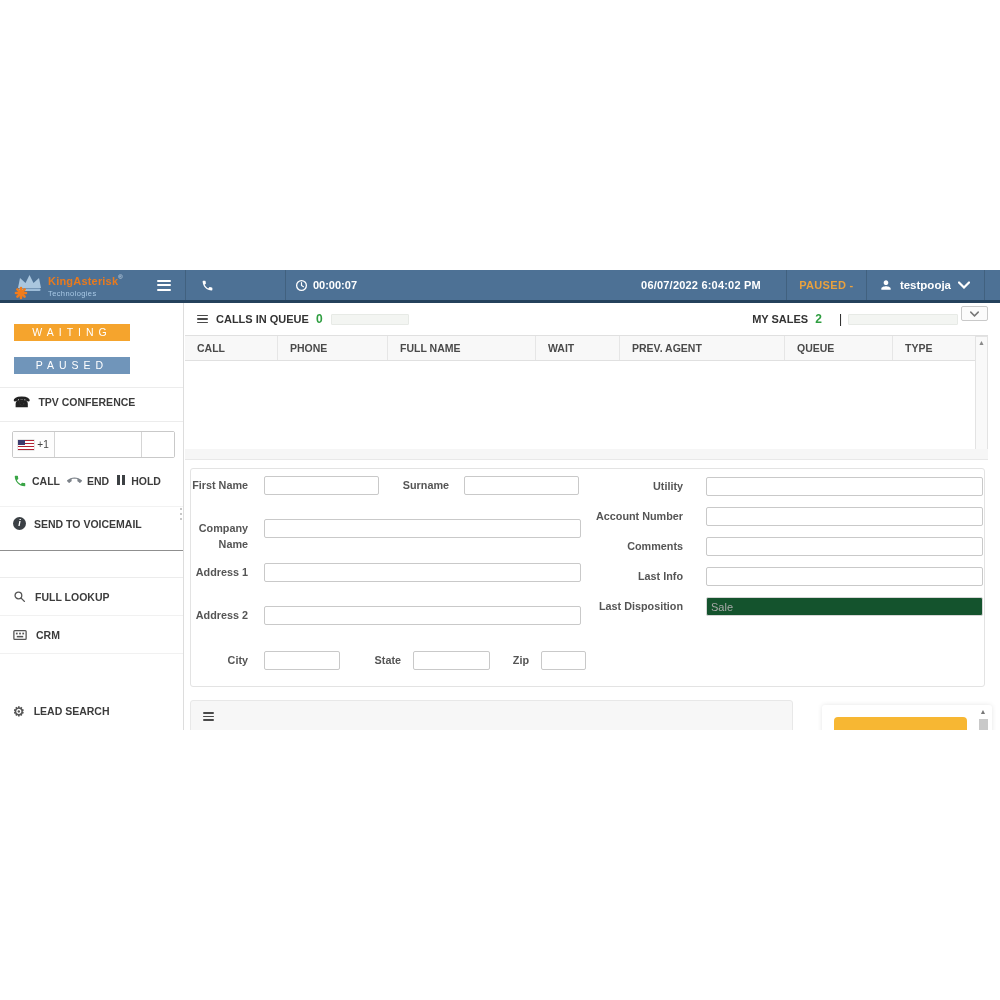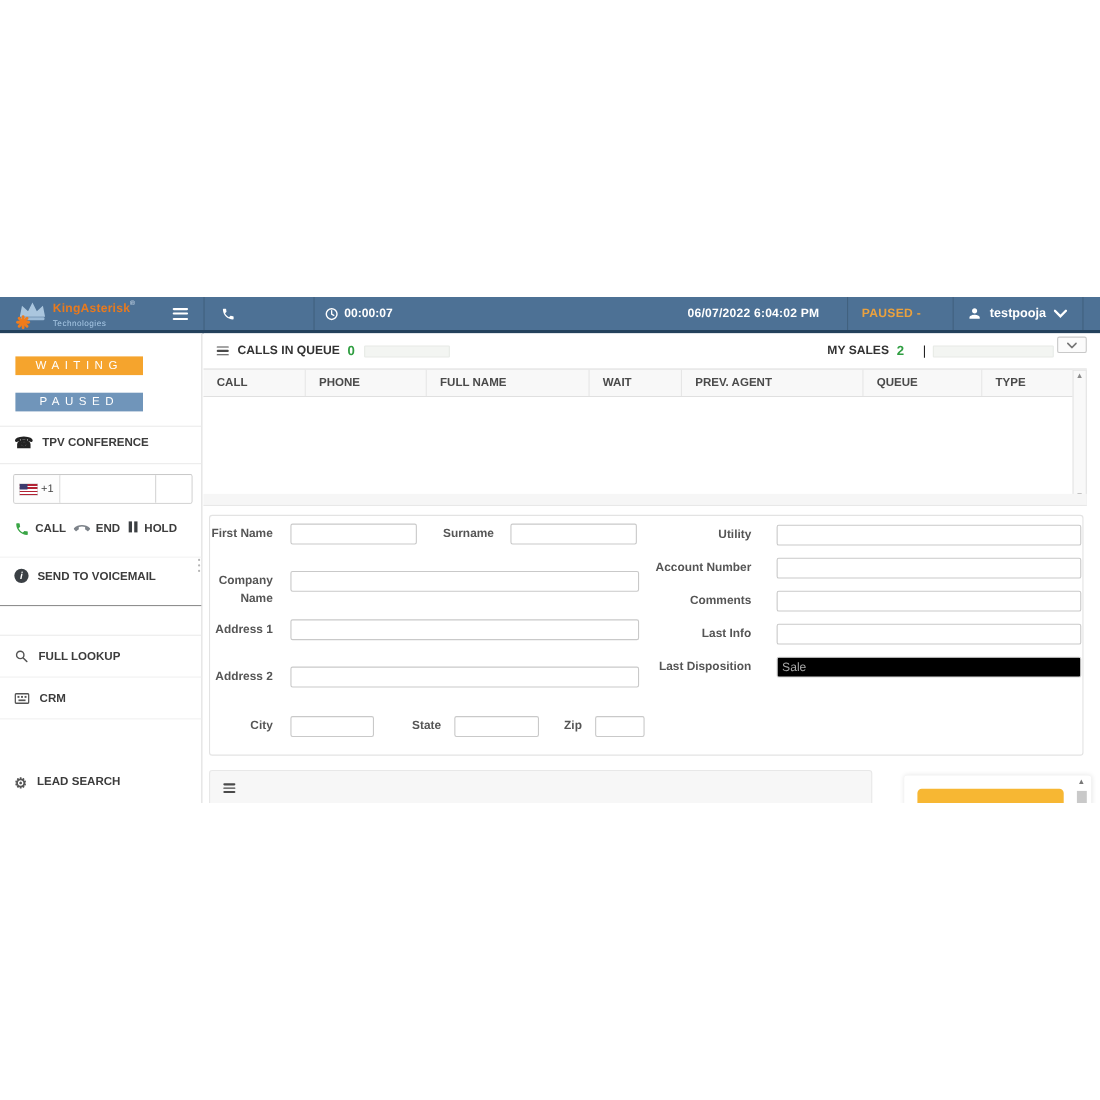--- a/index.html
+++ b/index.html
@@ -18,21 +18,21 @@
   .logo-sub { font-size:7.5px; color:#a9c9e6; margin-top:2px; letter-spacing:.4px; }
   .nav-burger { margin-left:auto; margin-right:14px; cursor:pointer; }
   .bars span { display:block; width:14px; height:2px; background:#fff; margin:2.5px 0; border-radius:1px; }
   .bars.dark span { background:#4a4a4a; width:11px; height:1.6px; margin:2px 0; }
   .nav-sec { display:flex; align-items:center; border-left:1px solid #41617f; }
   .nav-sec.phone { width:100px; padding-left:15px; }
   .nav-sec.timer { width:81px; justify-content:center; gap:5px; font-size:11px; font-weight:700; }
   .nav-spacer { flex:1; }
   .nav-date { display:flex; align-items:center; font-size:11px; font-weight:700; padding-right:13px; letter-spacing:.2px; }
   .nav-status { width:80px; justify-content:center; font-size:11px; font-weight:700; color:#eaa13e; letter-spacing:.3px;margin-left:12px; }
-  .nav-user { padding:0 14px 0 12px; gap:7px; font-size:11.5px; font-weight:700;margin-left:16px; }
+  .nav-user { padding:0 14px 0 12px; gap:7px; font-size:11.5px; font-weight:700; }
   .nav-stub { width:16px; border-left:1px solid #41617f; }
   .icon-svg { display:block; }
 
   
   .body-row { position:absolute; top:33px; left:0; right:0; bottom:0; }
   .sidebar { position:absolute; left:0; top:0; width:184px; height:100%; background:#fff; border-right:1px solid #ddd; }
   .content { position:absolute; left:185px; top:0; width:815px; height:100%; background:#fff; }
 
   
   .side-btn { position:absolute; left:14px; width:116px; height:17px; color:#fff; font-size:10.5px; font-weight:400; letter-spacing:5px; text-align:center; line-height:17px; cursor:pointer; }
@@ -72,21 +72,21 @@
   .tbl-body { position:absolute; left:0; top:58px; width:803px; height:88px; background:#fff; }
   .vscroll { position:absolute; right:12px; top:33px; width:13px; height:123px; background:#f9f9f9; border:1px solid #e3e3e3; }
   .vscroll .arr { position:absolute; left:0; width:100%; text-align:center; font-size:7px; color:#8a8a8a; line-height:10px; cursor:pointer; }
   .vscroll .arr.up { top:1px; } .vscroll .arr.down { bottom:1px; }
   .hscroll { position:absolute; left:0; top:146px; width:803px; height:11px; background:#f6f6f6; border-bottom:1px solid #e8e8e8; }
 
   
   .form-panel { position:absolute; left:5px; top:165px; width:795px; height:219px; border:1px solid #e3e3e3; border-radius:3px; background:#fff; }
   .f-label { position:absolute; font-size:10.8px; font-weight:700; color:#555; text-align:right; line-height:1.45; }
   .f-input { position:absolute; height:19px; border:1px solid #c9c9c9; border-radius:2px; font-size:11px; padding:0 4px; outline:none; background:#fff; }
-  .f-input:disabled { background:#000000; color:#a9a9a9; border-color:#d6d6d6; }
+  .f-input:disabled { background:#14532d; color:#a9a9a9; border-color:#d6d6d6; }
 
   
   .foot-panel { position:absolute; left:5px; top:397px; width:603px; height:63px; background:#f7f7f7; border:1px solid #e8e8e8; border-radius:3px; padding:9px 12px; }
   .foot-card { position:absolute; left:637px; top:402px; width:170px; height:58px; background:#fff; border-radius:3px; box-shadow:0 0 5px rgba(0,0,0,.10); }
   .connect-btn { position:absolute; left:12px; top:12px; width:133px; height:40px; background:#f7b733; border:none; border-radius:4px; color:#fff; font-family:"Liberation Sans",sans-serif; font-size:11px; font-weight:700; padding-top:17px; text-align:center; cursor:pointer; }
   .mini-scroll { position:absolute; right:3px; top:3px; width:12px; height:52px; }
   .mini-scroll .arr { display:block; text-align:center; font-size:7px; color:#777; }
   .mini-thumb { margin:4px auto 0; width:9px; height:22px; background:#c9c9c9; }
 </style>
 </head>

